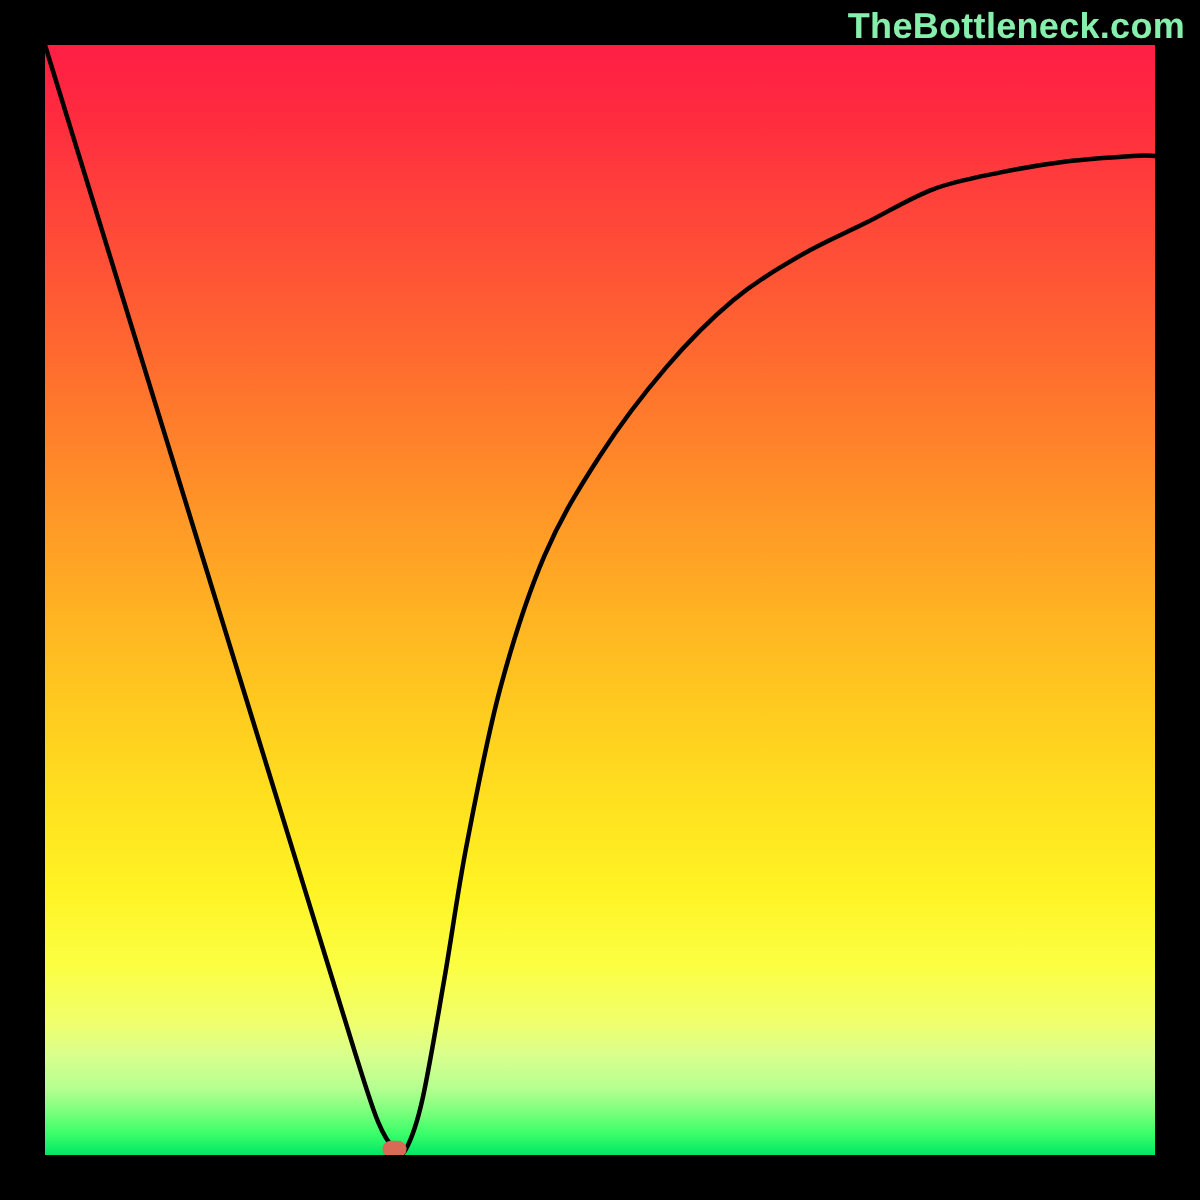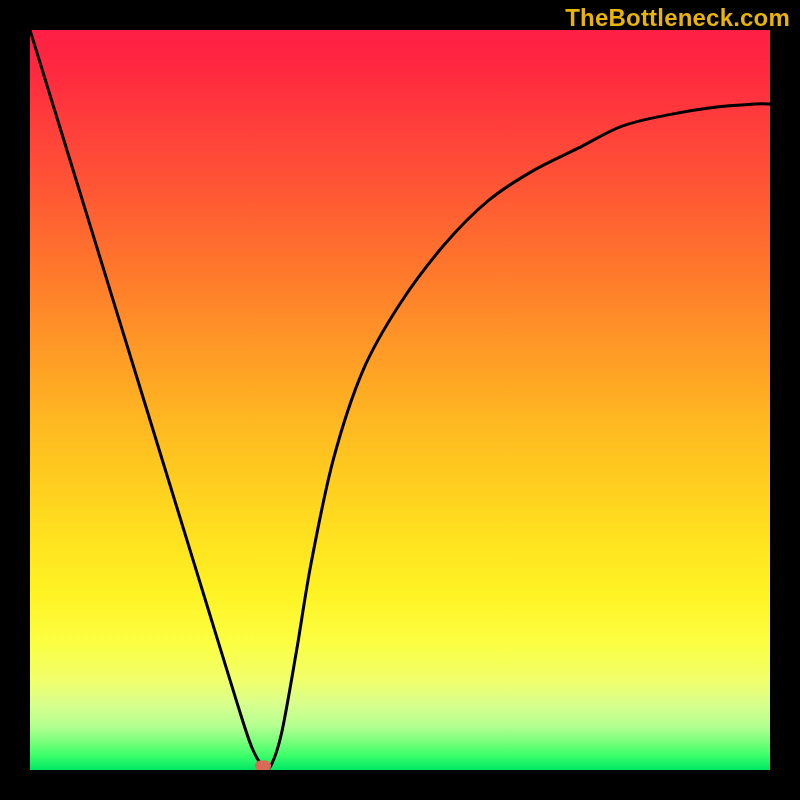--- a/index.html
+++ b/index.html
@@ -14,21 +14,21 @@
   .frame {
     position: relative;
     width: 800px;
     height: 800px;
     background: #000;
   }
   .watermark {
     position: absolute;
     top: 4px;
     right: 10px;
-    color: #eab308;
+    color: #86efac;
     font-size: 24px;
     font-weight: 600;
     letter-spacing: 0.2px;
     user-select: none;
   }
   .plot {
     position: absolute;
     left: 30px;
     top: 30px;
     width: 740px;

